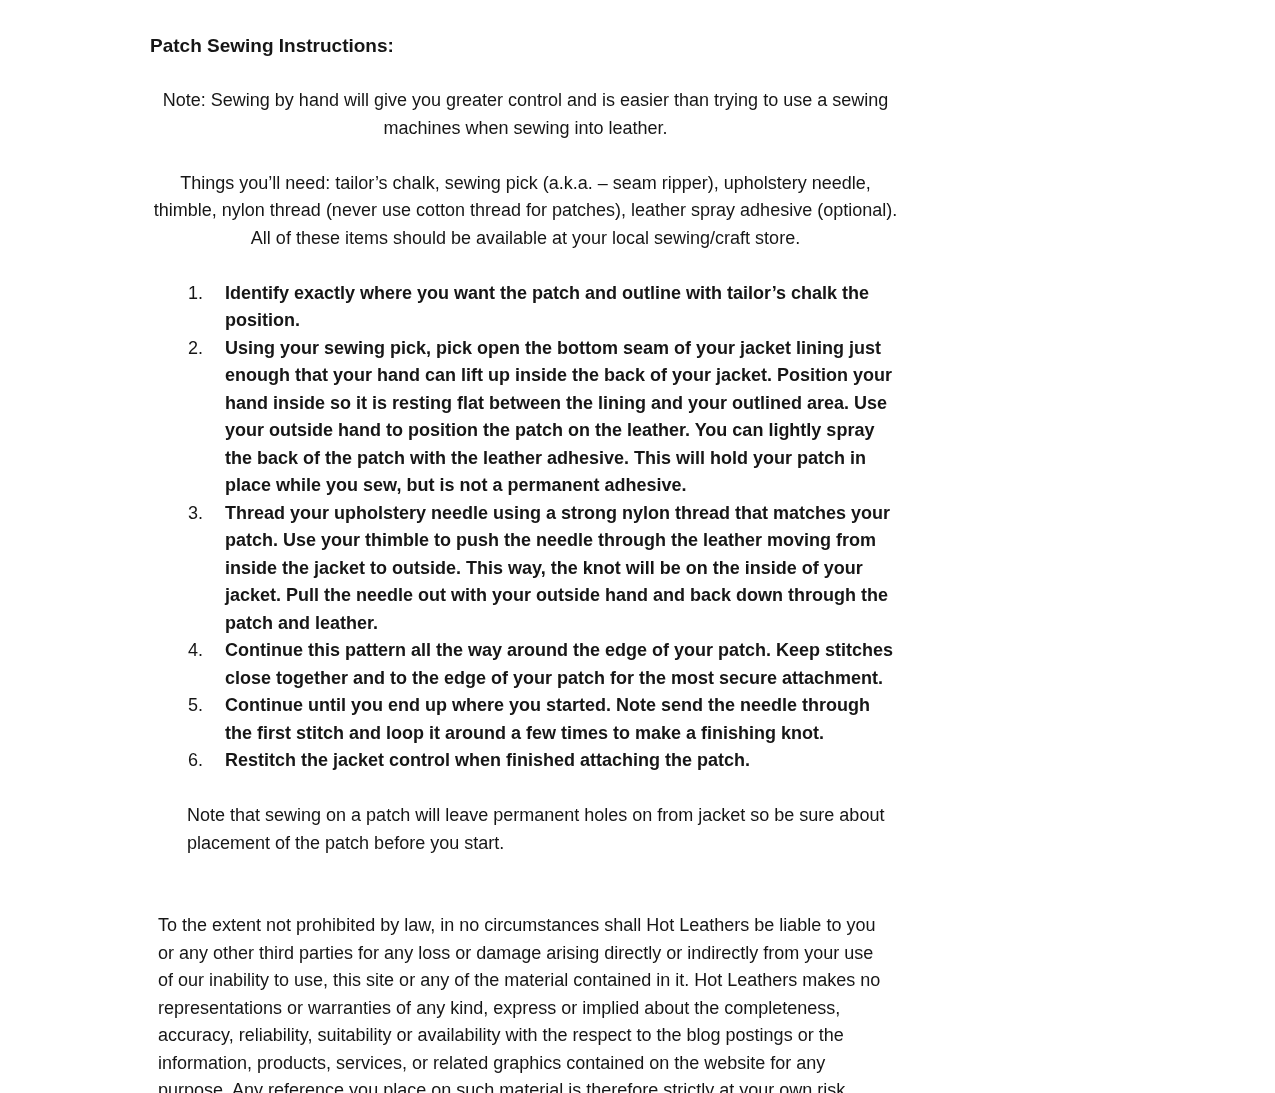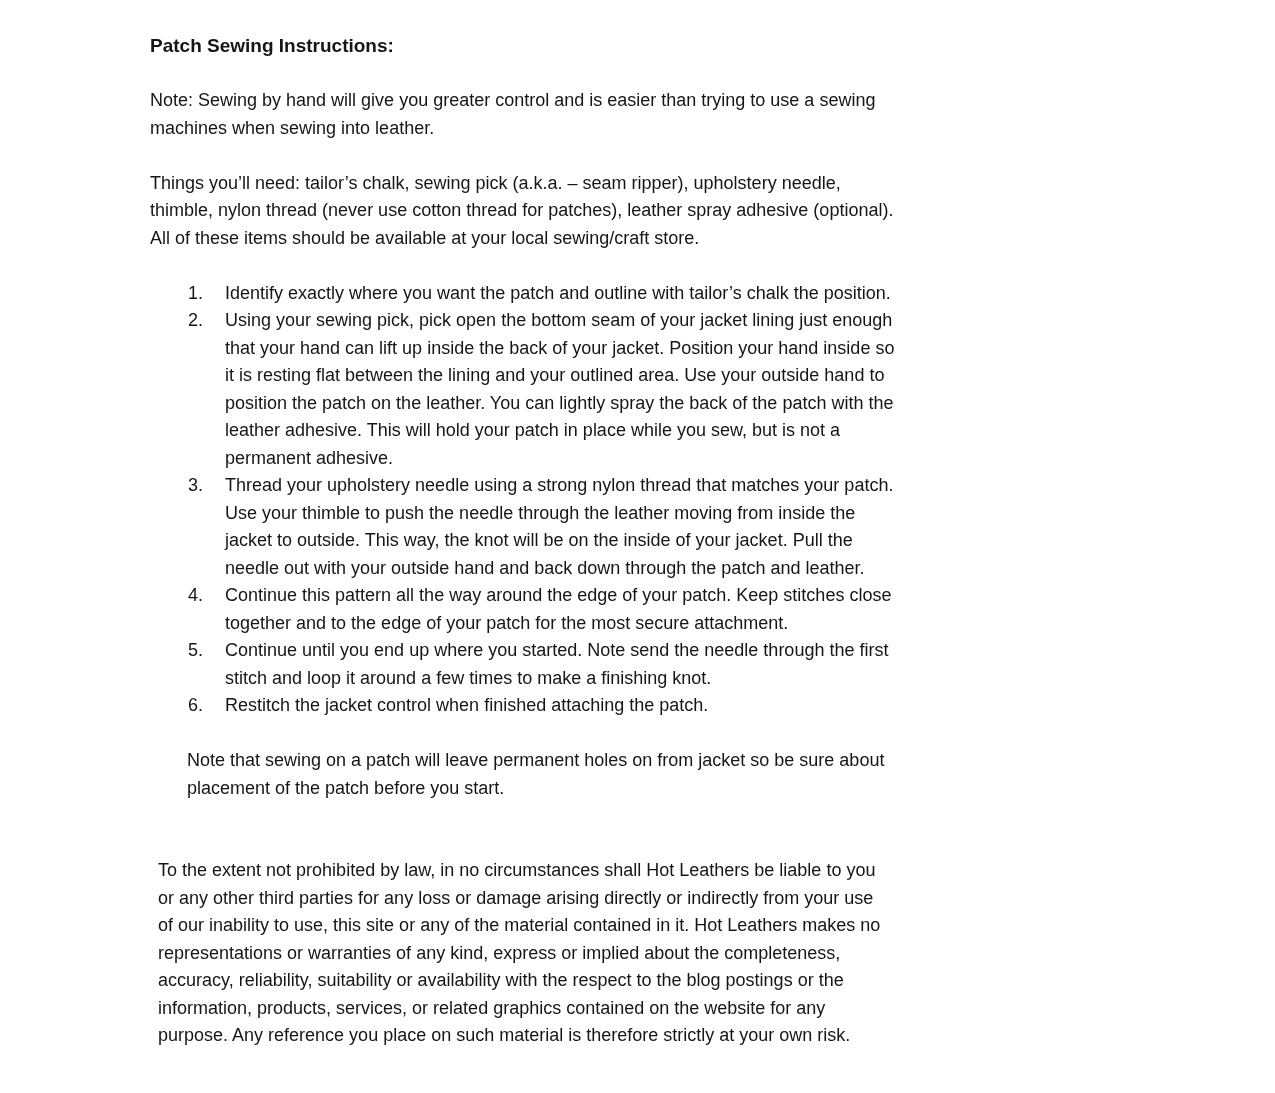--- a/index.html
+++ b/index.html
@@ -21,36 +21,38 @@
     overflow: hidden;
   }
   .doc-title {
     font-size: 19px;
     font-weight: 700;
     margin: 0 0 27.5px 0;
     line-height: 27.5px;
   }
   .para {
     margin: 0 0 27.5px 0;
+    text-align: center;
   }
   ol.steps {
     list-style: none;
     margin: 0 0 27.5px 0;
     padding: 0;
   }
   ol.steps li {
     display: flex;
     margin-left: 38px;
   }
   ol.steps .num {
     flex: 0 0 37px;
     width: 37px;
   }
   ol.steps .txt {
     flex: 1;
+    font-weight: bold;
   }
   .indented-notes {
     margin: 0 0 55px 37px;
   }
   .indented-notes p {
     margin: 0;
   }
   .disclaimer {
     margin: 8px;
   }

